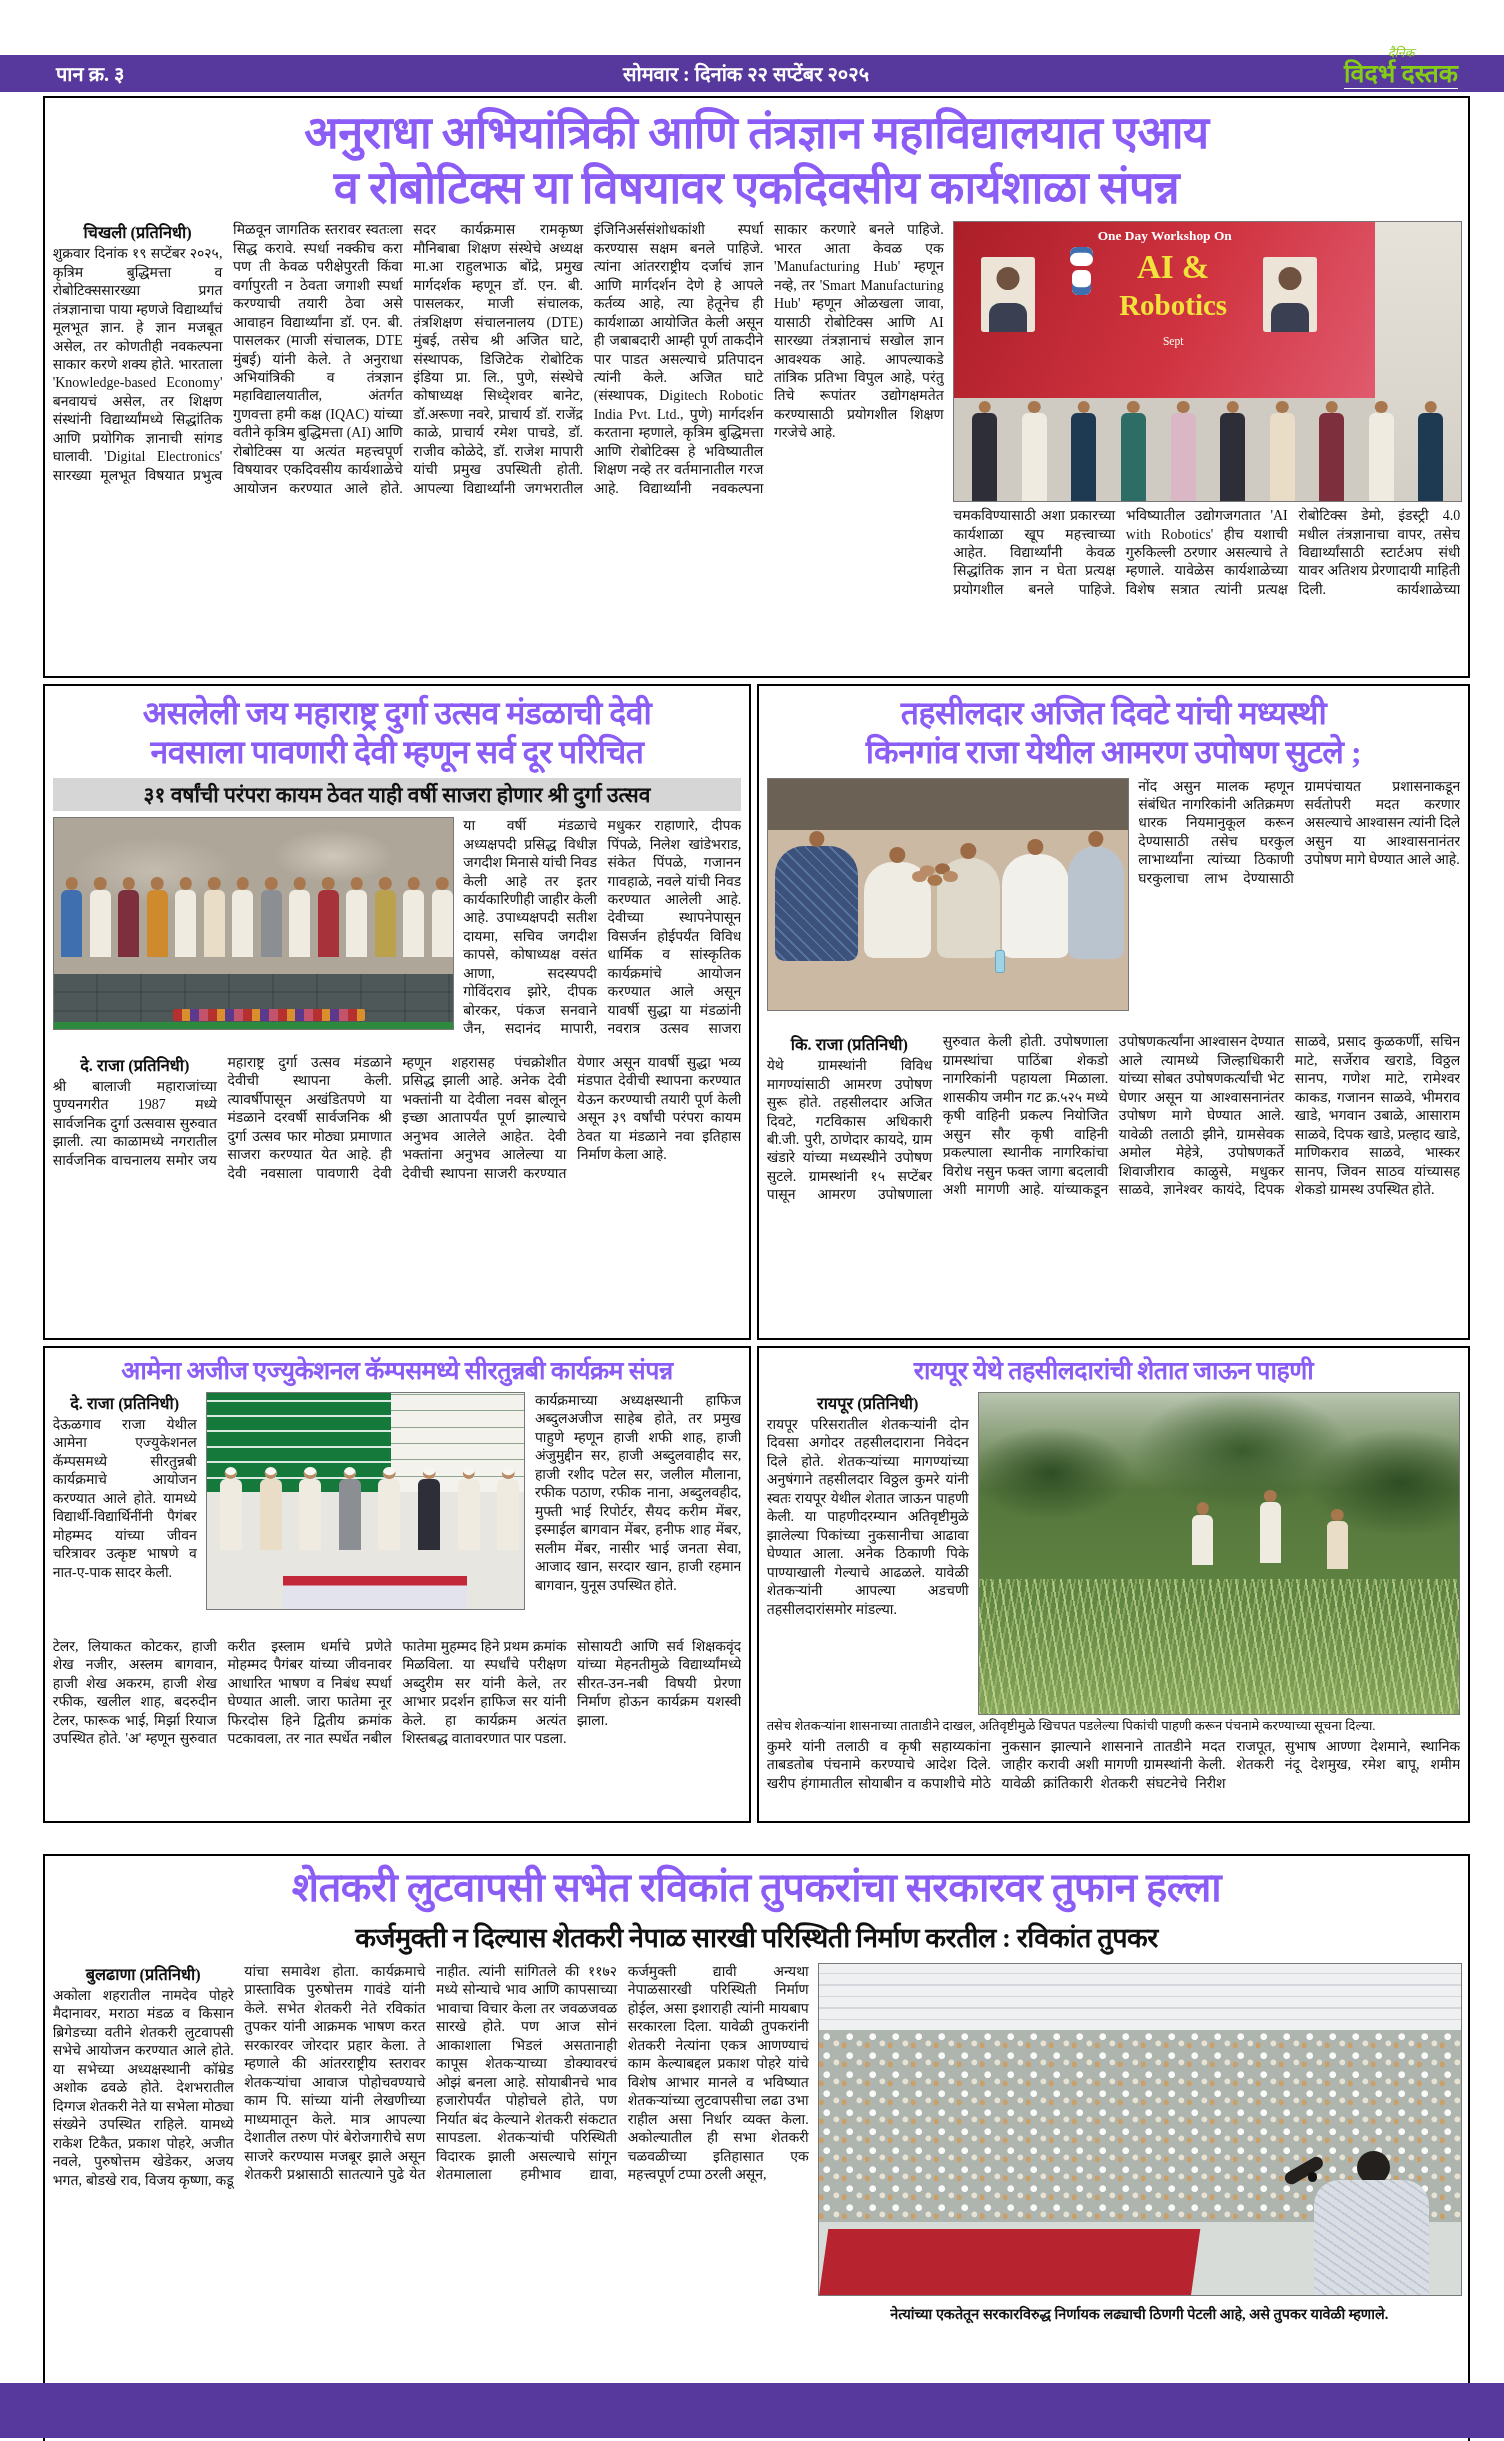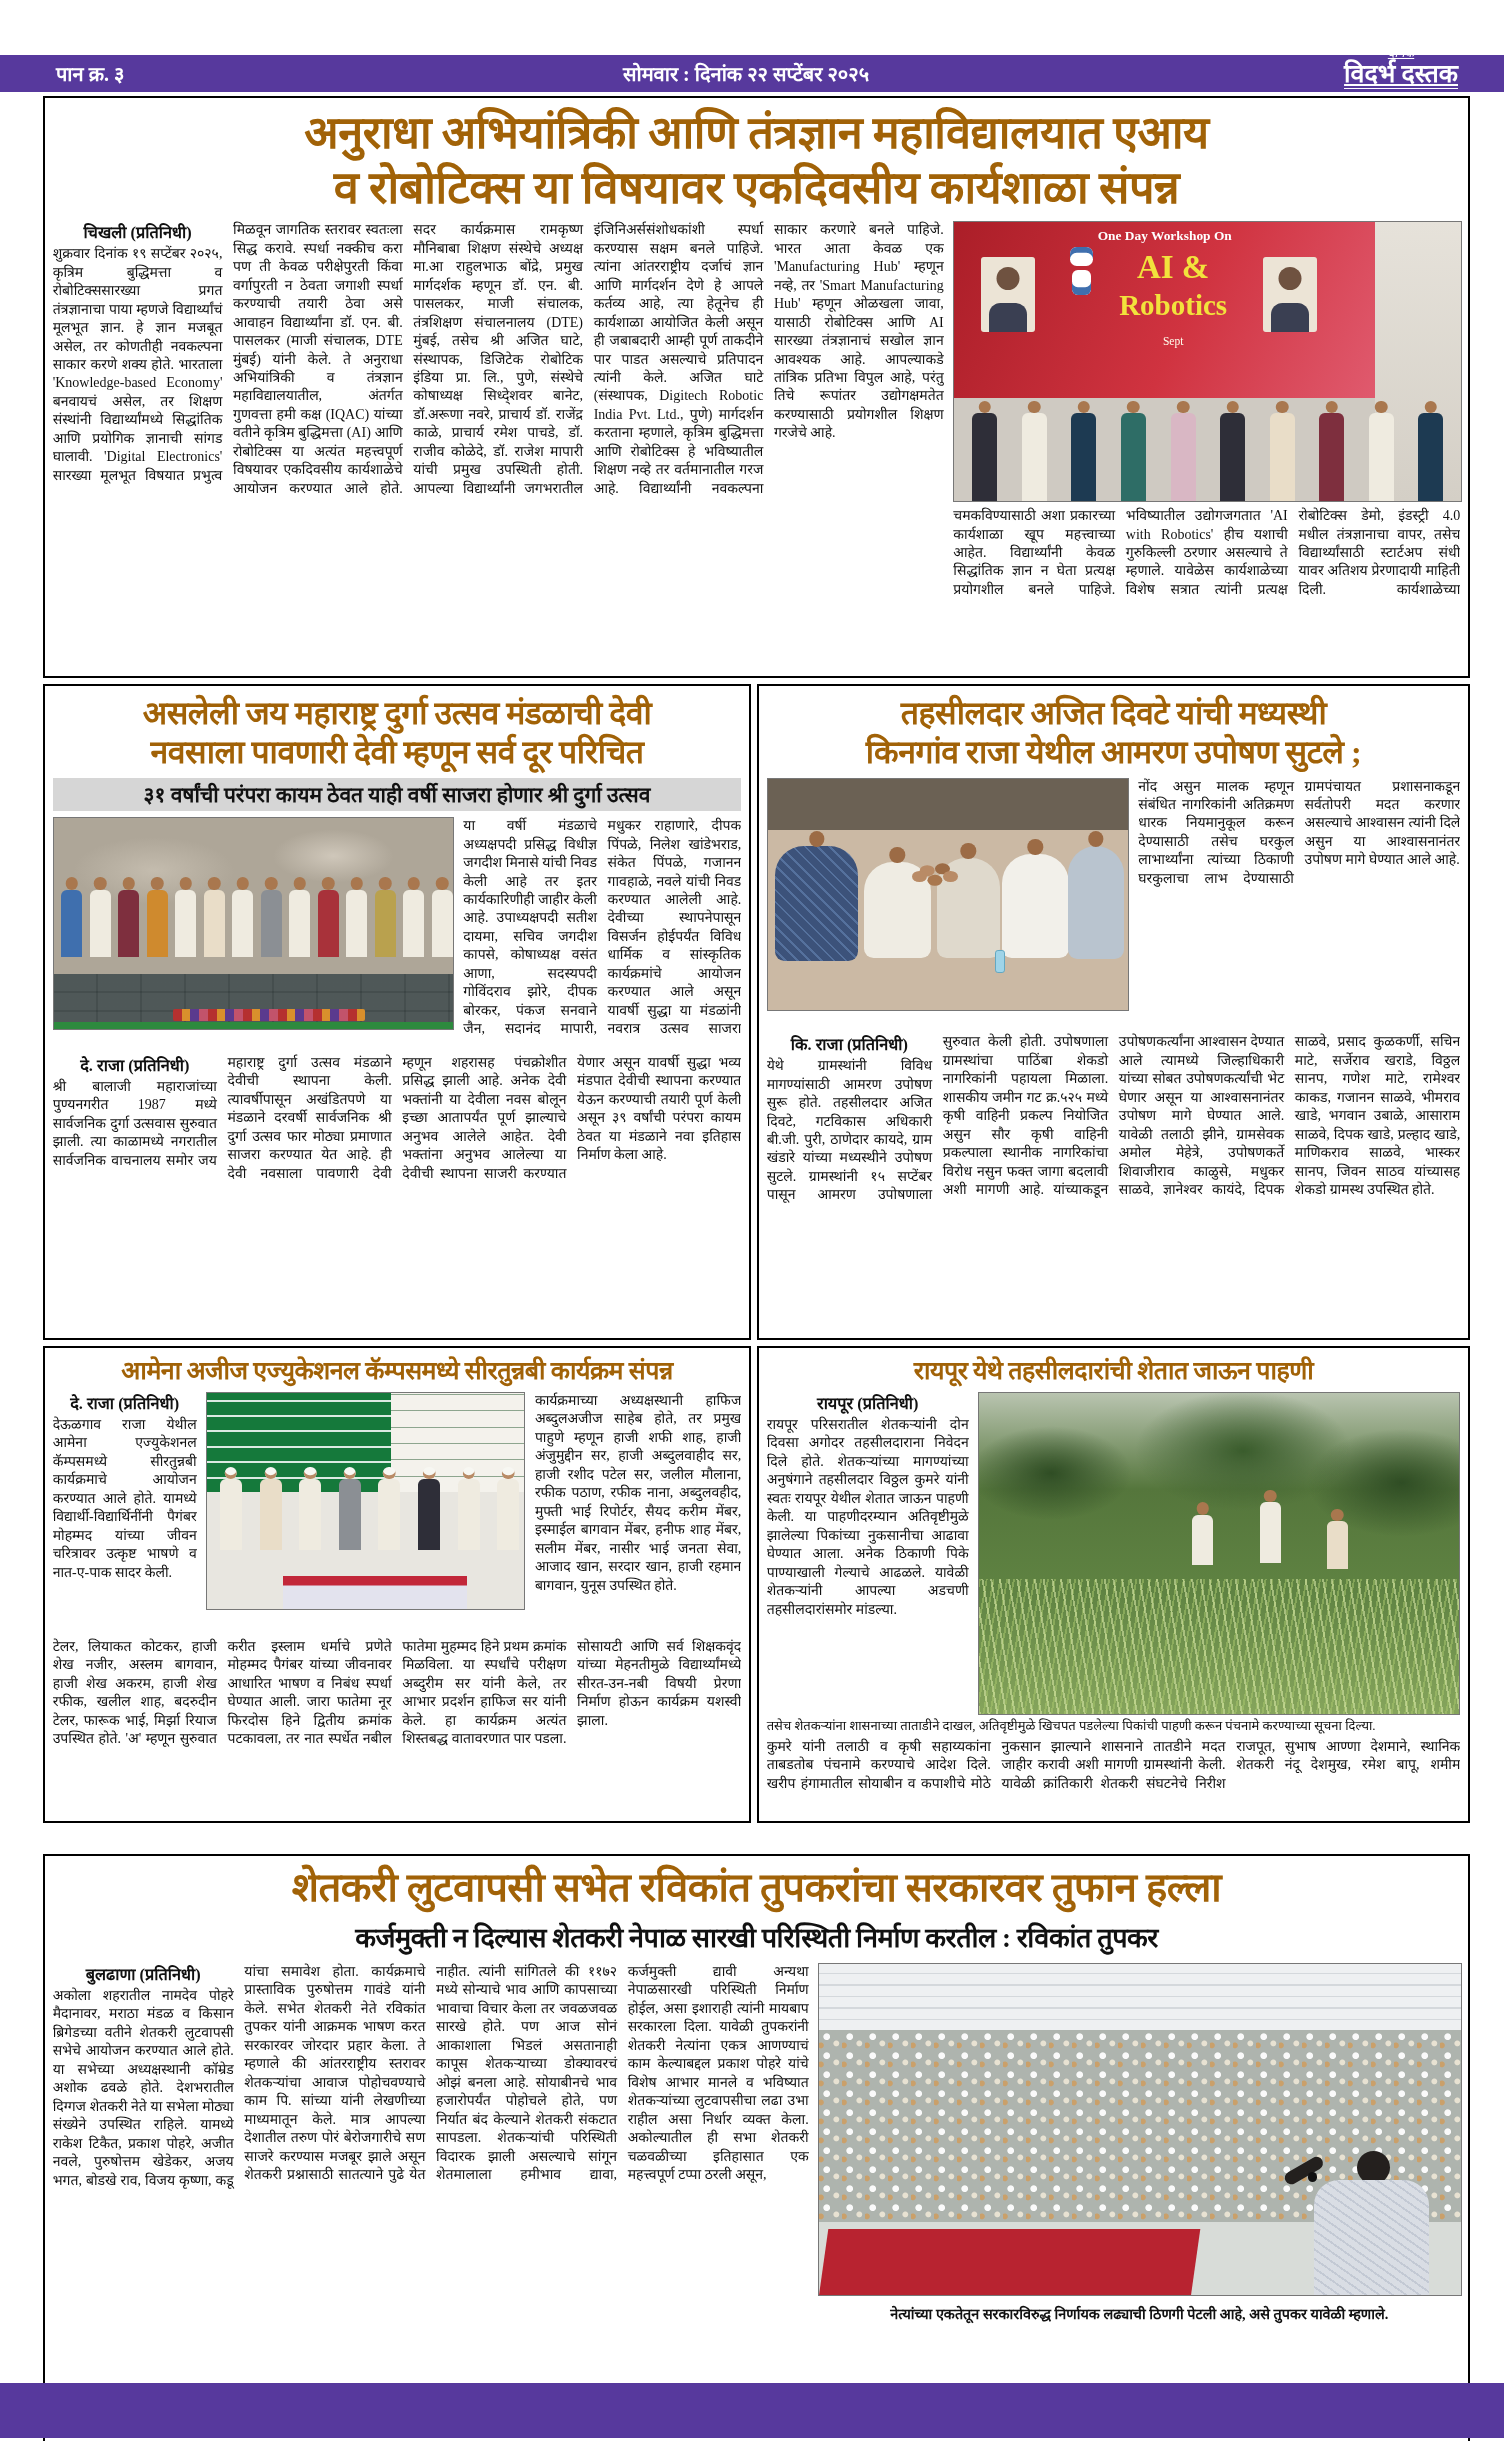--- a/index.html
+++ b/index.html
@@ -3,33 +3,33 @@
 <meta charset="utf-8">
 <style>
   html,body{margin:0;padding:0;background:#f2f2f2;}
   .page{position:relative;width:1504px;height:2441px;background:#ffffff;
         font-family:"Liberation Serif", serif;color:#111;overflow:hidden;}
   
   .topbar{position:absolute;left:0;top:55px;width:1504px;height:37px;background:#57399d;
           display:flex;align-items:center;}
   .topbar .pageno{position:absolute;left:56px;color:#fff;font-size:20px;font-weight:bold;}
   .topbar .date{position:absolute;left:0;right:12px;text-align:center;color:#fff;font-size:20px;font-weight:bold;}
-  .masthead{position:absolute;right:46px;top:-7.7px;color:#ffffff;text-align:center;line-height:1;text-decoration:underline;}
+  .masthead{position:absolute;right:46px;top:-7.7px;color:#84cc16;text-align:center;line-height:1;}
   .m-small{display:block;font-size:12.5px;font-style:italic;margin-bottom:1px;}
   .m-main{display:block;font-size:25px;font-weight:bold;border-bottom:1.9px solid #fff;padding-bottom:1.9px;}
   .bottombar{position:absolute;left:0;top:2383px;width:1504px;height:55px;background:#57399d;}
   
   .box{position:absolute;background:#fff;border:2.9px solid #000;box-sizing:border-box;padding:5.8px 7.7px;}
   .b1{left:43px;top:96px;width:1427px;height:582px;}
   .b2{left:43px;top:684px;width:708px;height:656px;}
   .b3{left:757px;top:684px;width:713px;height:656px;}
   .b4{left:43px;top:1346px;width:708px;height:477px;}
   .b5{left:757px;top:1346px;width:713px;height:477px;}
   .b6{left:43px;top:1854px;width:1427px;height:632px;}
-  .hl{font-weight:bold;text-align:center;line-height:1.22;margin:1.9px 0 5.8px 0;color:#a16207;
+  .hl{font-weight:bold;text-align:center;line-height:1.22;margin:1.9px 0 5.8px 0;color:#8b5cf6;
       letter-spacing:-0.5px;}
   .hl span{display:block;}
   .b1 .hl{font-size:45px;}
   .b2 .hl,.b3 .hl{font-size:32px;}
   .b4 .hl,.b5 .hl{font-size:25px;}
   .b6 .hl{font-size:40px;}
   .subhead{background:#d6d6d6;font-weight:bold;text-align:center;font-size:21px;padding:2.9px 0;margin:1.9px 0 5.8px 0;}
   .subhead2{font-weight:bold;text-align:center;font-size:27px;margin:0 0 7.7px 0;letter-spacing:-0.5px;}
   .bodytext{font-size:14px;line-height:1.32;text-align:justify;}
   .byline{font-weight:bold;font-size:16.3px;text-align:center;margin-bottom:1.9px;break-inside:avoid;}

